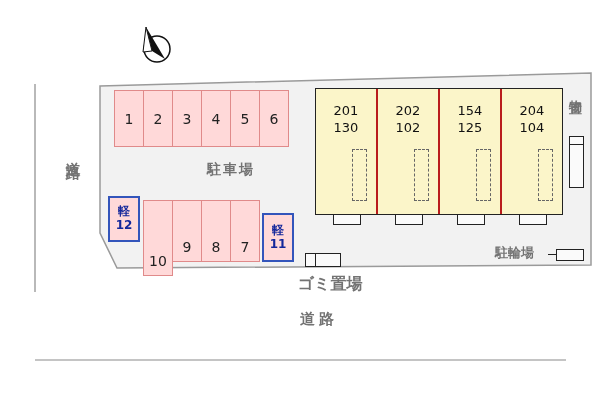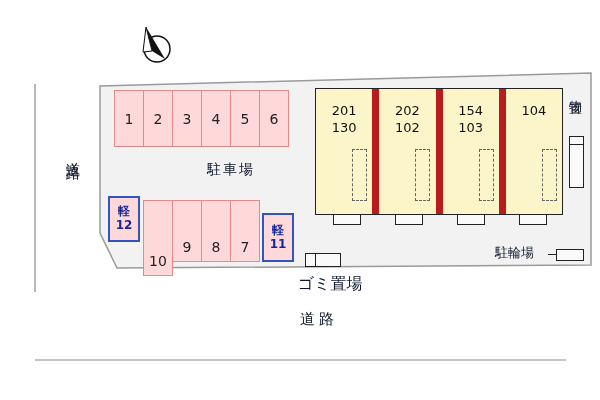--- a/index.html
+++ b/index.html
@@ -1,33 +1,33 @@
 <!DOCTYPE html>
 <html><head>
 <meta charset="utf-8">
 <style>
   html,body{margin:0;padding:0;background:#ffffff;font-family:"DejaVu Sans","Liberation Sans",sans-serif;}
   #stage{position:relative;width:600px;height:400px;background:#ffffff;overflow:hidden;}
   #base-svg{position:absolute;left:0;top:0;width:600px;height:400px;}
   .abs{position:absolute;}
-  .lbl{color:#0f172a;font-weight:normal;}
+  .lbl{color:#737373;font-weight:bold;}
   .vtext{writing-mode:vertical-rl;text-orientation:upright;letter-spacing:3px;}
 
   
   .space{position:absolute;box-sizing:border-box;width:30px;background:#ffd9d9;border:1px solid #e08a8a;
          display:flex;align-items:center;justify-content:center;font-size:14px;color:#222;}
   .space.bottom{align-items:flex-end;padding-bottom:6px;}
   .kei{position:absolute;box-sizing:border-box;background:#ffd9d9;border:2px solid #3355bb;
        display:flex;flex-direction:column;align-items:center;justify-content:center;
        font-size:12px;font-weight:bold;color:#13279b;line-height:1.15;}
 
   
   #building{position:absolute;left:315px;top:88px;width:248px;height:127px;box-sizing:border-box;
             background:#fbf5c9;border:1px solid #222;display:flex;}
-  .unit{position:relative;box-sizing:border-box;flex:1;border-right:7px solid #b91c1c;text-align:center;}
+  .unit{position:relative;box-sizing:border-box;flex:1;border-right:2px solid #b91c1c;text-align:center;}
   .unit:last-child{border-right:none;}
   .unit-label{margin-top:14px;font-size:13px;color:#111;line-height:1.3;}
   .entry{position:absolute;left:36px;top:60px;width:13px;height:50px;border:1px dashed #666;}
   .porch{position:absolute;box-sizing:border-box;width:28px;height:11px;background:#fafafa;border:1px solid #222;}
 
   
   #storage-box{left:569px;top:136px;width:15px;height:52px;box-sizing:border-box;background:#fafafa;border:1px solid #222;}
   #storage-box .inner{height:7px;border-bottom:1px solid #222;}
   #garbage-box{left:305px;top:253px;width:36px;height:14px;box-sizing:border-box;background:#fafafa;border:1px solid #222;}
   #garbage-box .inner{width:9px;height:100%;border-right:1px solid #222;}
@@ -88,26 +88,27 @@
     <div class="unit">
       <div class="unit-label">
         <div>202</div>
         <div>102</div>
       </div>
       <div class="entry"></div>
     </div>
     <div class="unit">
       <div class="unit-label">
         <div>154</div>
-        <div>103</div>
+        <div>125</div>
       </div>
       <div class="entry"></div>
     </div>
     <div class="unit">
       <div class="unit-label">
+        <div>204</div>
         <div>104</div>
       </div>
       <div class="entry"></div>
     </div>
   </div>
 
   <div class="porch" style="left:333px;top:214px;"></div>
   <div class="porch" style="left:395px;top:214px;"></div>
   <div class="porch" style="left:457px;top:214px;"></div>
   <div class="porch" style="left:519px;top:214px;"></div>

